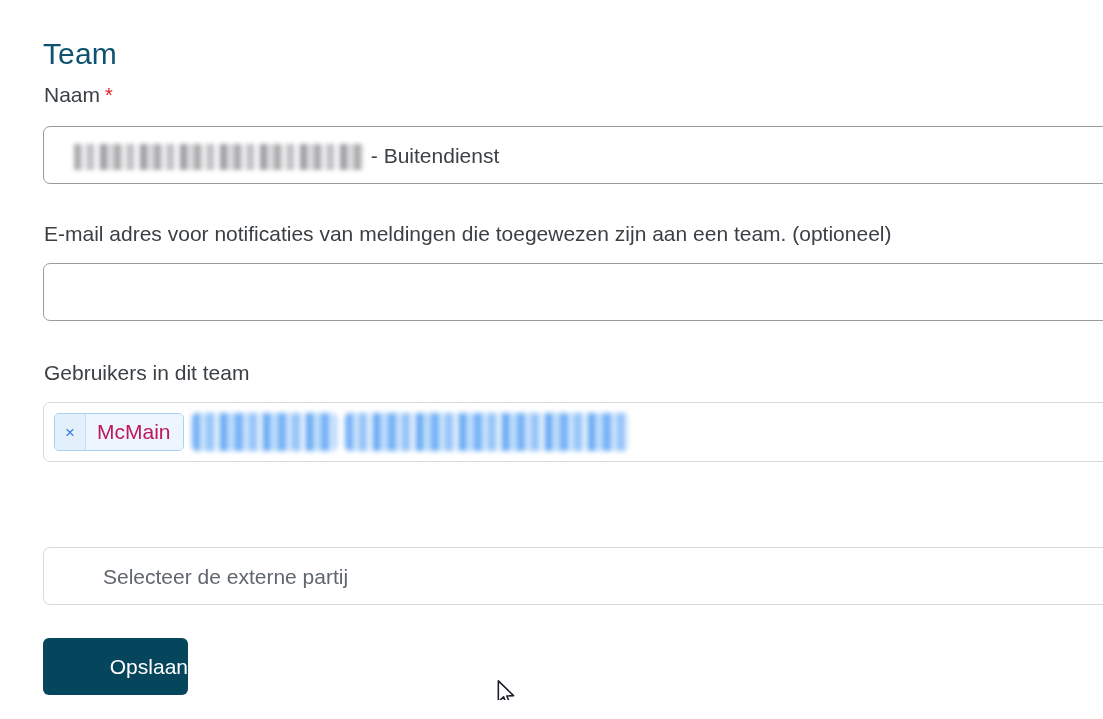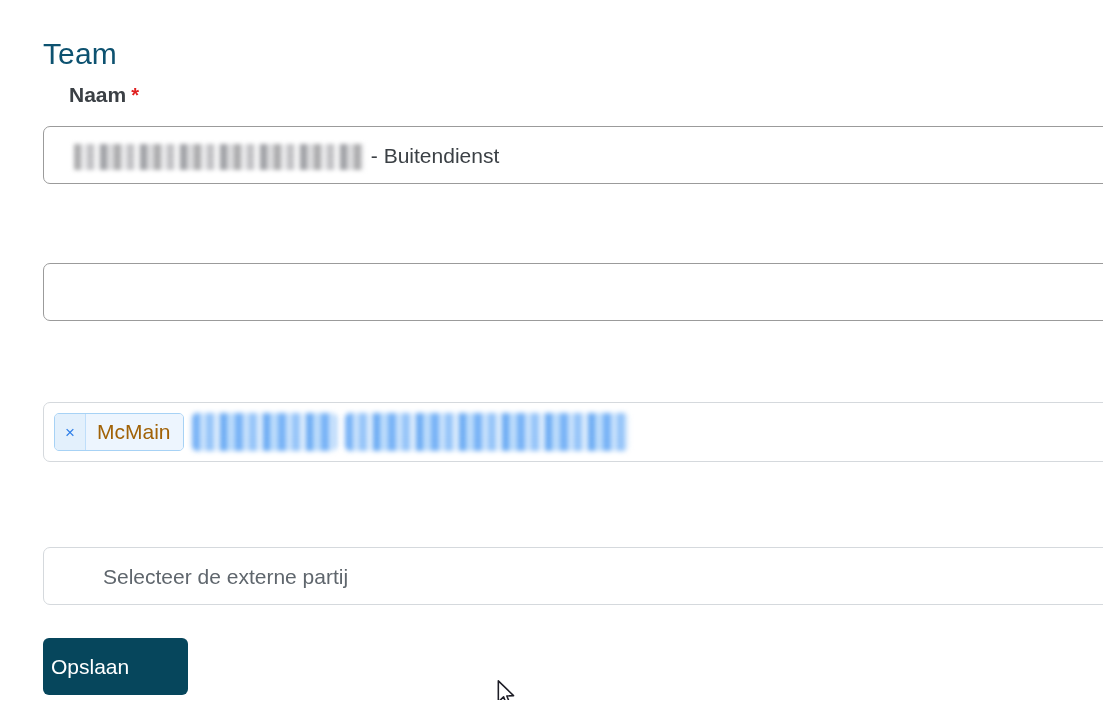--- a/index.html
+++ b/index.html
@@ -37,24 +37,23 @@
     letter-spacing: 0.1px;
     white-space: nowrap;
   }
 
   
   .field-label {
     position: absolute;
     left: 28px;
     font-size: 21px;
     line-height: 26px;
-    font-weight: 700;
+    font-weight: 400;
     color: #3b4045;
     white-space: nowrap;
-    margin-left: 25px;
   }
   .req-star {
     color: #e02020;
     font-size: 20px;
     margin-left: 5px;
     vertical-align: baseline;
   }
 
   
   .control {
@@ -157,21 +156,21 @@
     color: #2f7fe8;
     font-size: 17px;
     line-height: 1;
     background: #e3f0fc;
   }
   .chip-label {
     display: flex;
     align-items: center;
     padding: 0 12px 0 11px;
     font-size: 21px;
-    color: #a16207;
+    color: #be185d;
     white-space: nowrap;
     background: #edf5fe;
   }
   .chip-blurred {
     height: 38px;
     border-radius: 5px;
     box-sizing: border-box;
   }
   #chip-blurred-1 { width: 145px; }
   #chip-blurred-2 { width: 284px; }
@@ -189,22 +188,22 @@
     height: 57px;
     box-sizing: border-box;
     background: #06465c;
     color: #ffffff;
     border: none;
     border-radius: 6px;
     font-family: "Liberation Sans", sans-serif;
     font-size: 21px;
     line-height: 1;
     cursor: pointer;
-    padding: 8px;
-    text-align: left;
+    padding: 0;
+    text-align: right;
   }
 
   
   #mouse-cursor {
     position: absolute;
     left: 481px;
     top: 680px;
     width: 18px;
     height: 27px;
     pointer-events: none;
@@ -220,25 +219,27 @@
   <div class="field-label" style="top:82px;">
     <span>Naam</span><span class="req-star">*</span>
   </div>
 
   <div class="control" id="name-control">
     <div class="control-text" id="name-value">
       <span class="redact redact-grey" id="name-redaction"></span><span> - Buitendienst</span>
     </div>
   </div>
 
+  <div class="field-label" style="top:221px;">E-mail adres voor notificaties van meldingen die toegewezen zijn aan een team. (optioneel)</div>
 
   <div class="control" id="email-control">
     <div class="control-text" style="left:22px; top:16px;"></div>
   </div>
 
+  <div class="field-label" style="top:360px;">Gebruikers in dit team</div>
 
   <div class="control soft" id="users-control">
 
     <div class="chip">
       <span class="chip-remove">×</span>
       <span class="chip-label">McMain</span>
     </div>
 
     <div class="chip-blurred redact redact-blue" id="chip-blurred-1"></div>
 

